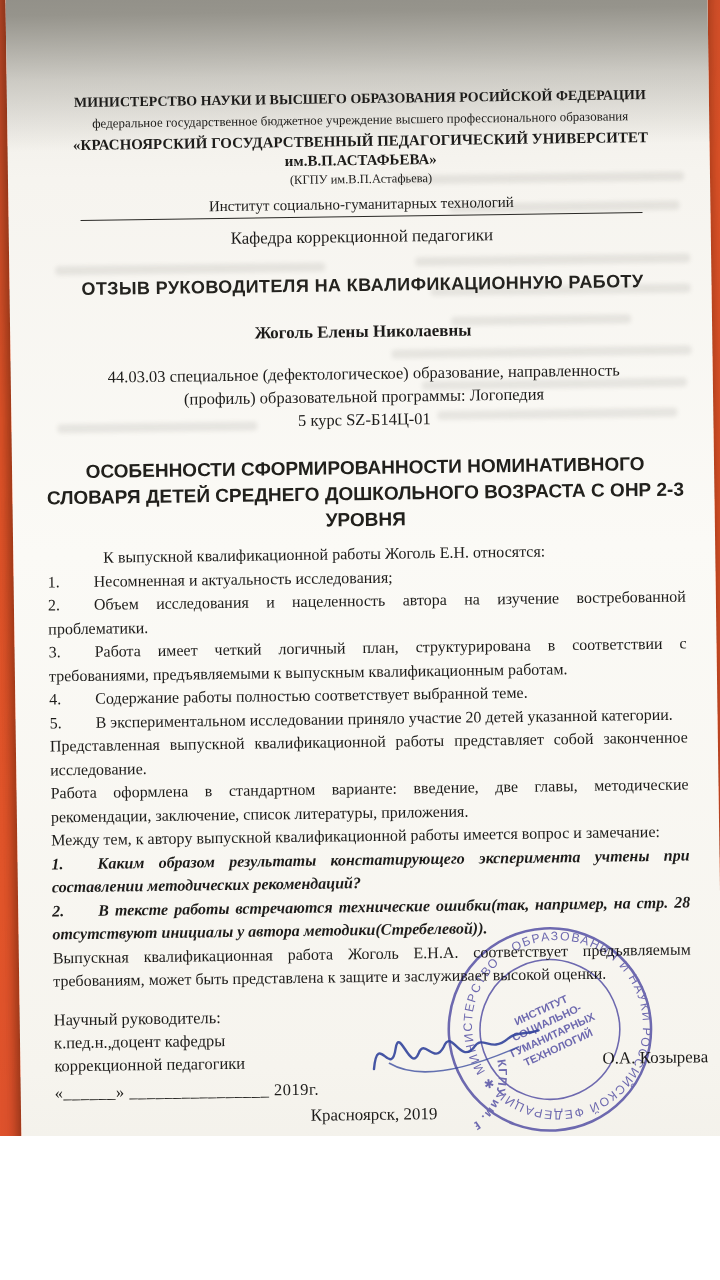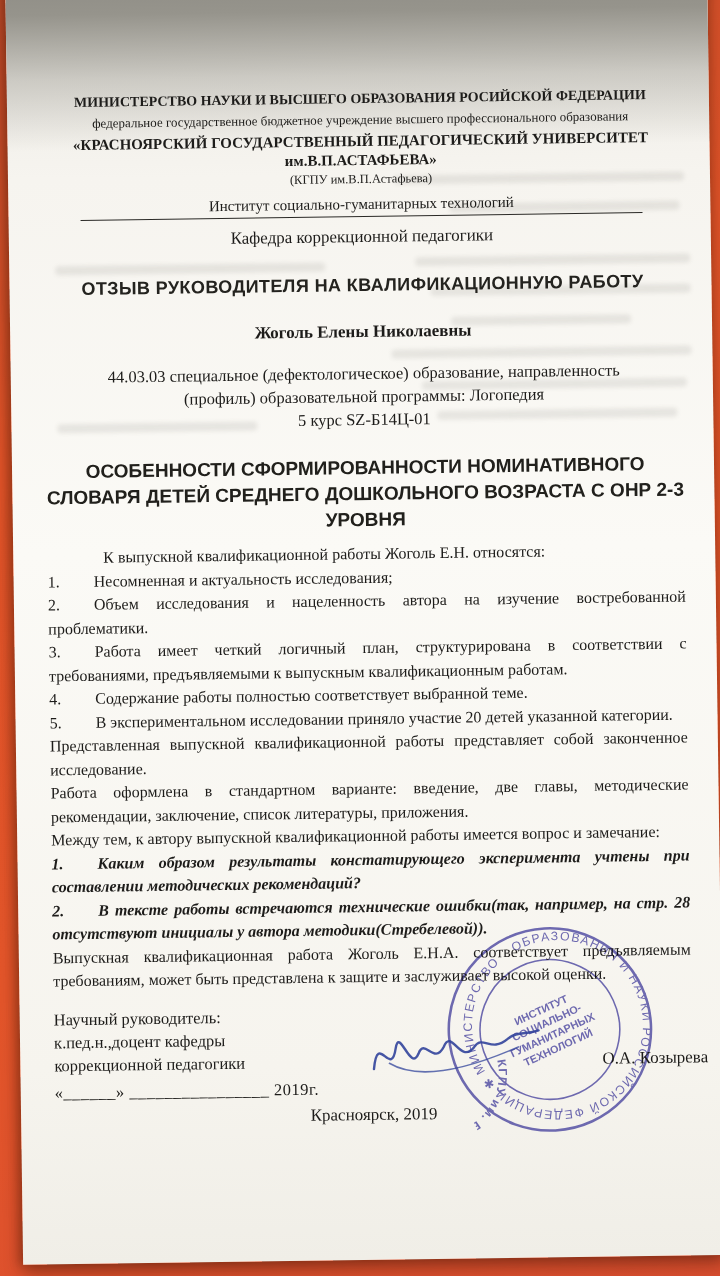--- a/index.html
+++ b/index.html
@@ -1,17 +1,17 @@
 <!DOCTYPE html>
 <html><head>
 <meta charset="utf-8">
 <style>
   html,body{margin:0;padding:0;width:720px;height:1280px;overflow:hidden;}
   .photo{
-    position:relative;width:720px;height:1276px;overflow:hidden;
+    position:relative;width:720px;height:1136px;overflow:hidden;
     background:linear-gradient(160deg,#c44d2c 0%,#e25429 30%,#e3552a 65%,#d94e2f 100%);
   }
   .paper{
     position:absolute;left:14px;top:-32px;width:702px;height:1292px;
     background:linear-gradient(180deg,#e9e7e1 0%,#f6f4ef 16%,#fbfaf6 45%,#f6f4ee 85%,#f0eee7 100%);
     transform:rotate(-0.8deg);transform-origin:351px 640px;
     box-shadow:0 8px 18px rgba(60,20,5,.45), -4px 0 10px rgba(60,20,5,.25);
     overflow:hidden;
   }
   .top-shadow{

